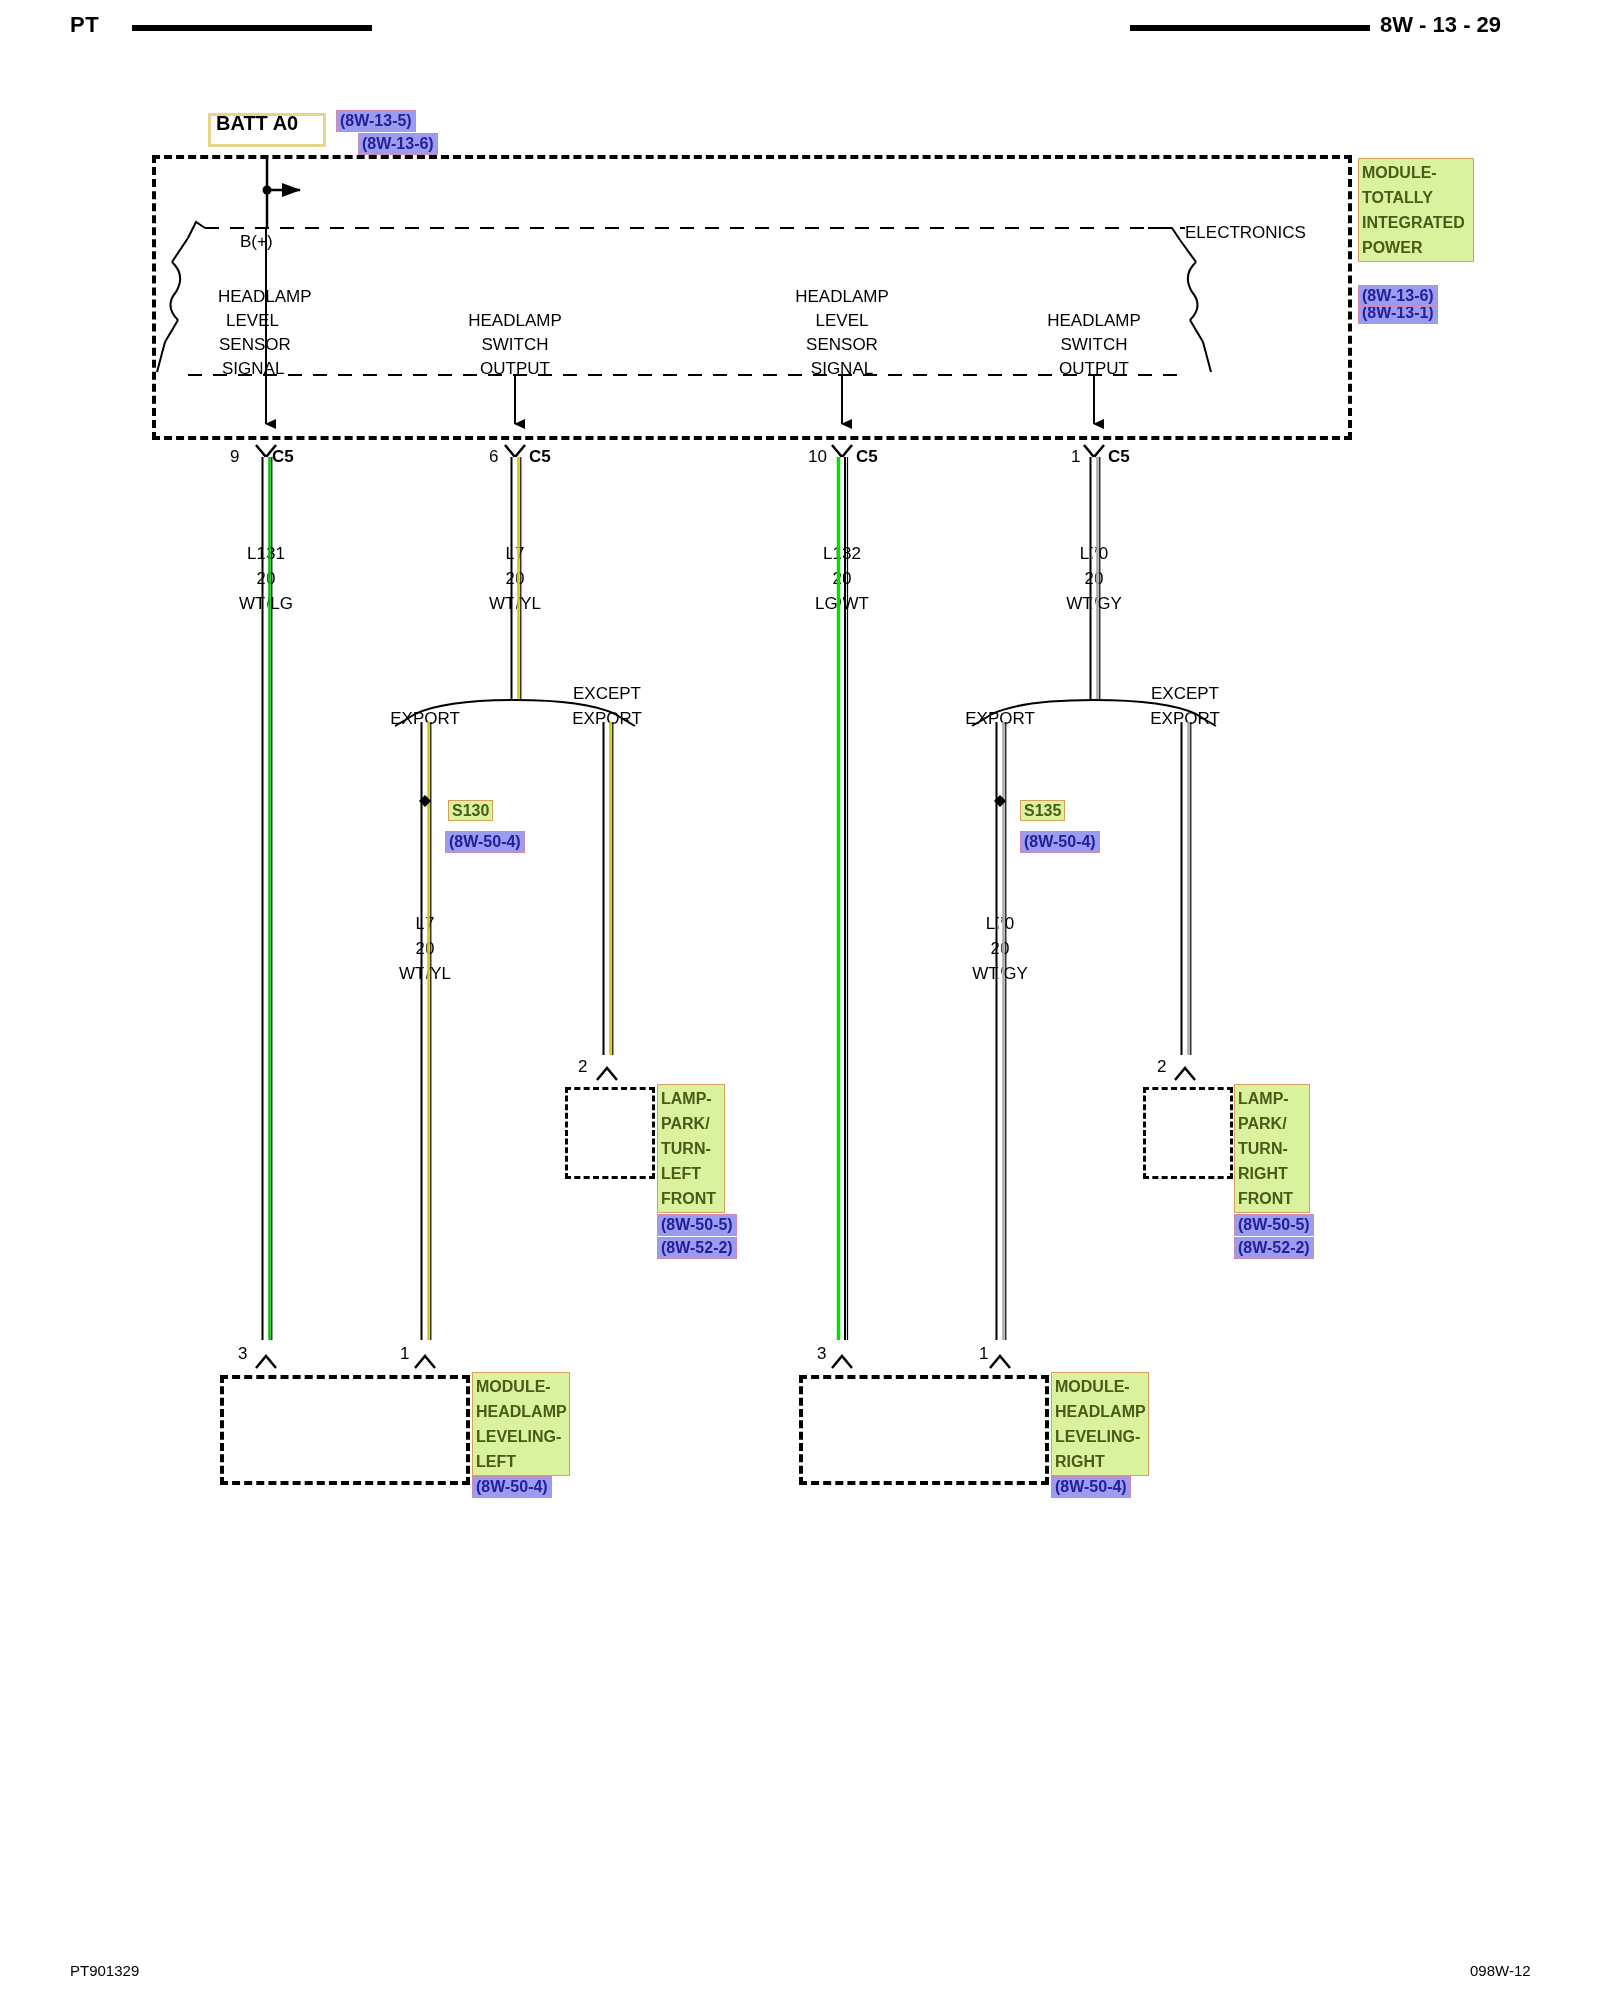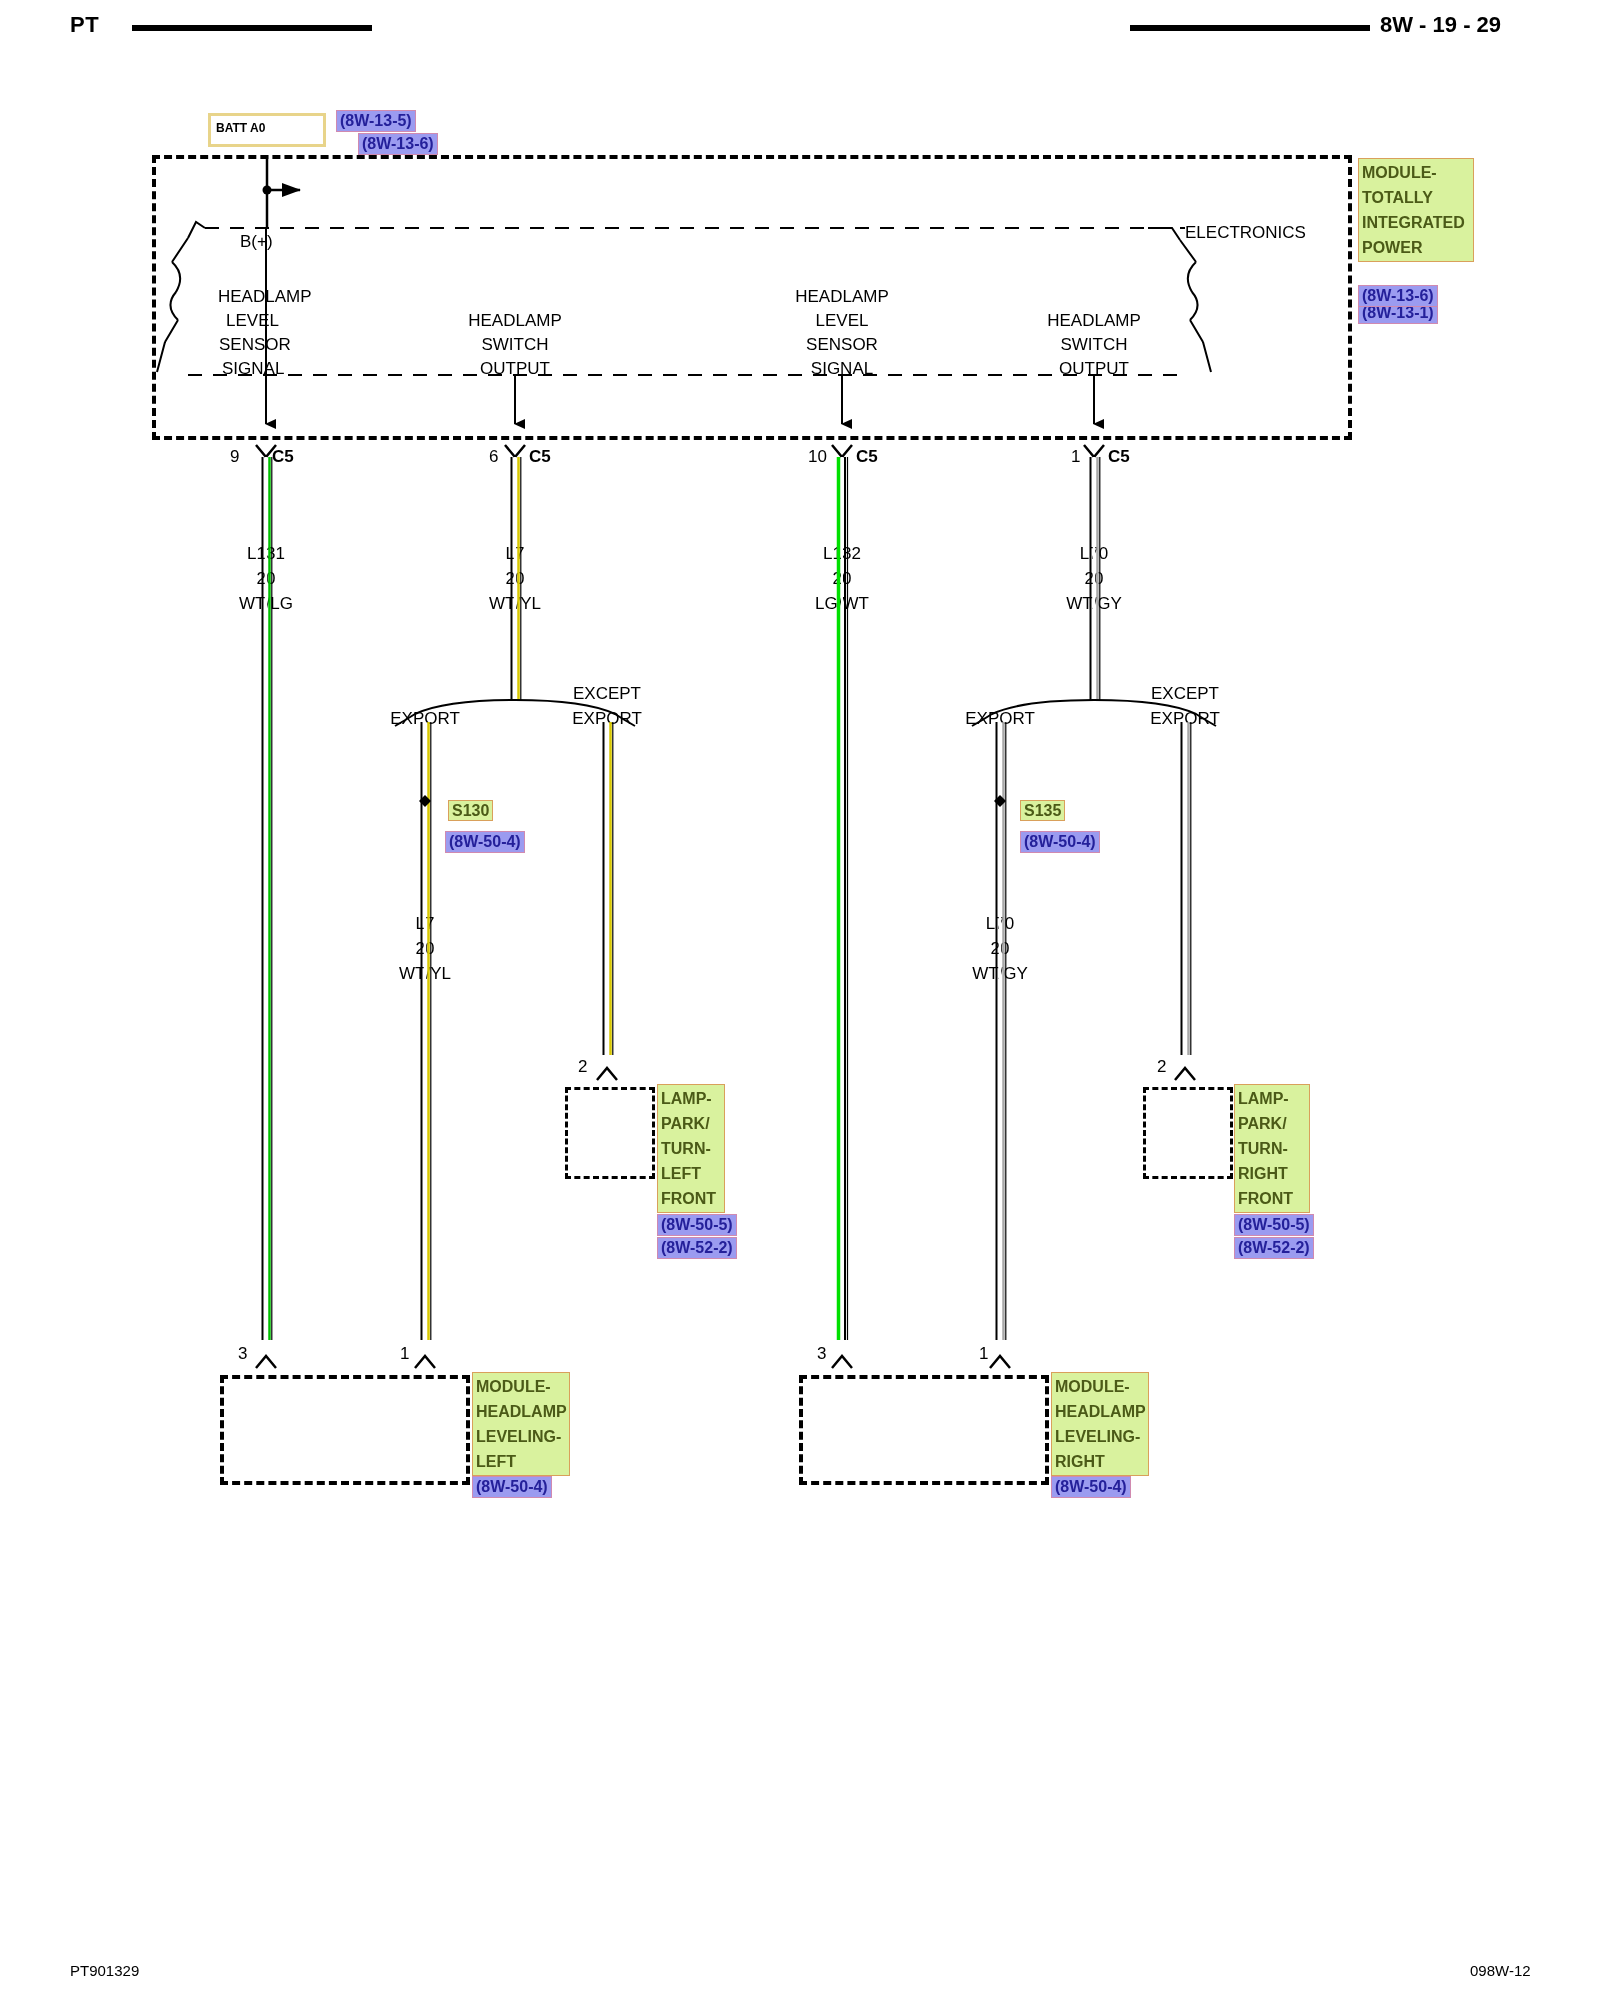--- a/index.html
+++ b/index.html
@@ -114,22 +114,22 @@
   .batt-box {
     position: absolute;
     left: 208px; top: 113px;
     width: 118px; height: 34px;
     border: 3px solid #e8d48a;
     background: #ffffff;
     box-sizing: border-box;
   }
   .batt-label {
     position: absolute;
-    left: 216px; top: 121px;
-    font-size: 12px; font-weight: bold;
+    left: 216px; top: 112px;
+    font-size: 20px; font-weight: bold;
   }
 
   
   .dbox {
     position: absolute;
     border: 4px dashed #000;
     box-sizing: border-box;
     background: transparent;
   }
   .dbox-thin {
@@ -147,21 +147,21 @@
   }
 </style>
 </head>
 <body>
 
 <div class="page">
 
   <div class="hdr-pt">PT</div>
   <div class="hdr-rule-l"></div>
   <div class="hdr-rule-r"></div>
-  <div class="hdr-page">8W - 19 - 29</div>
+  <div class="hdr-page">8W - 13 - 29</div>
 
   <div class="batt-box"></div>
   <div class="batt-label">BATT A0</div>
   <div class="hl-blue" style="left:336px; top:110px;">(8W-13-5)</div>
   <div class="hl-blue" style="left:336px; top:133px;margin-left:22px;">(8W-13-6)</div>
 
   <div class="dbox" style="left:152px; top:155px; width:1200px; height:285px;"></div>
 
   <div class="hl-green" style="left:1358px; top:158px; width:108px;">MODULE-
 TOTALLY

